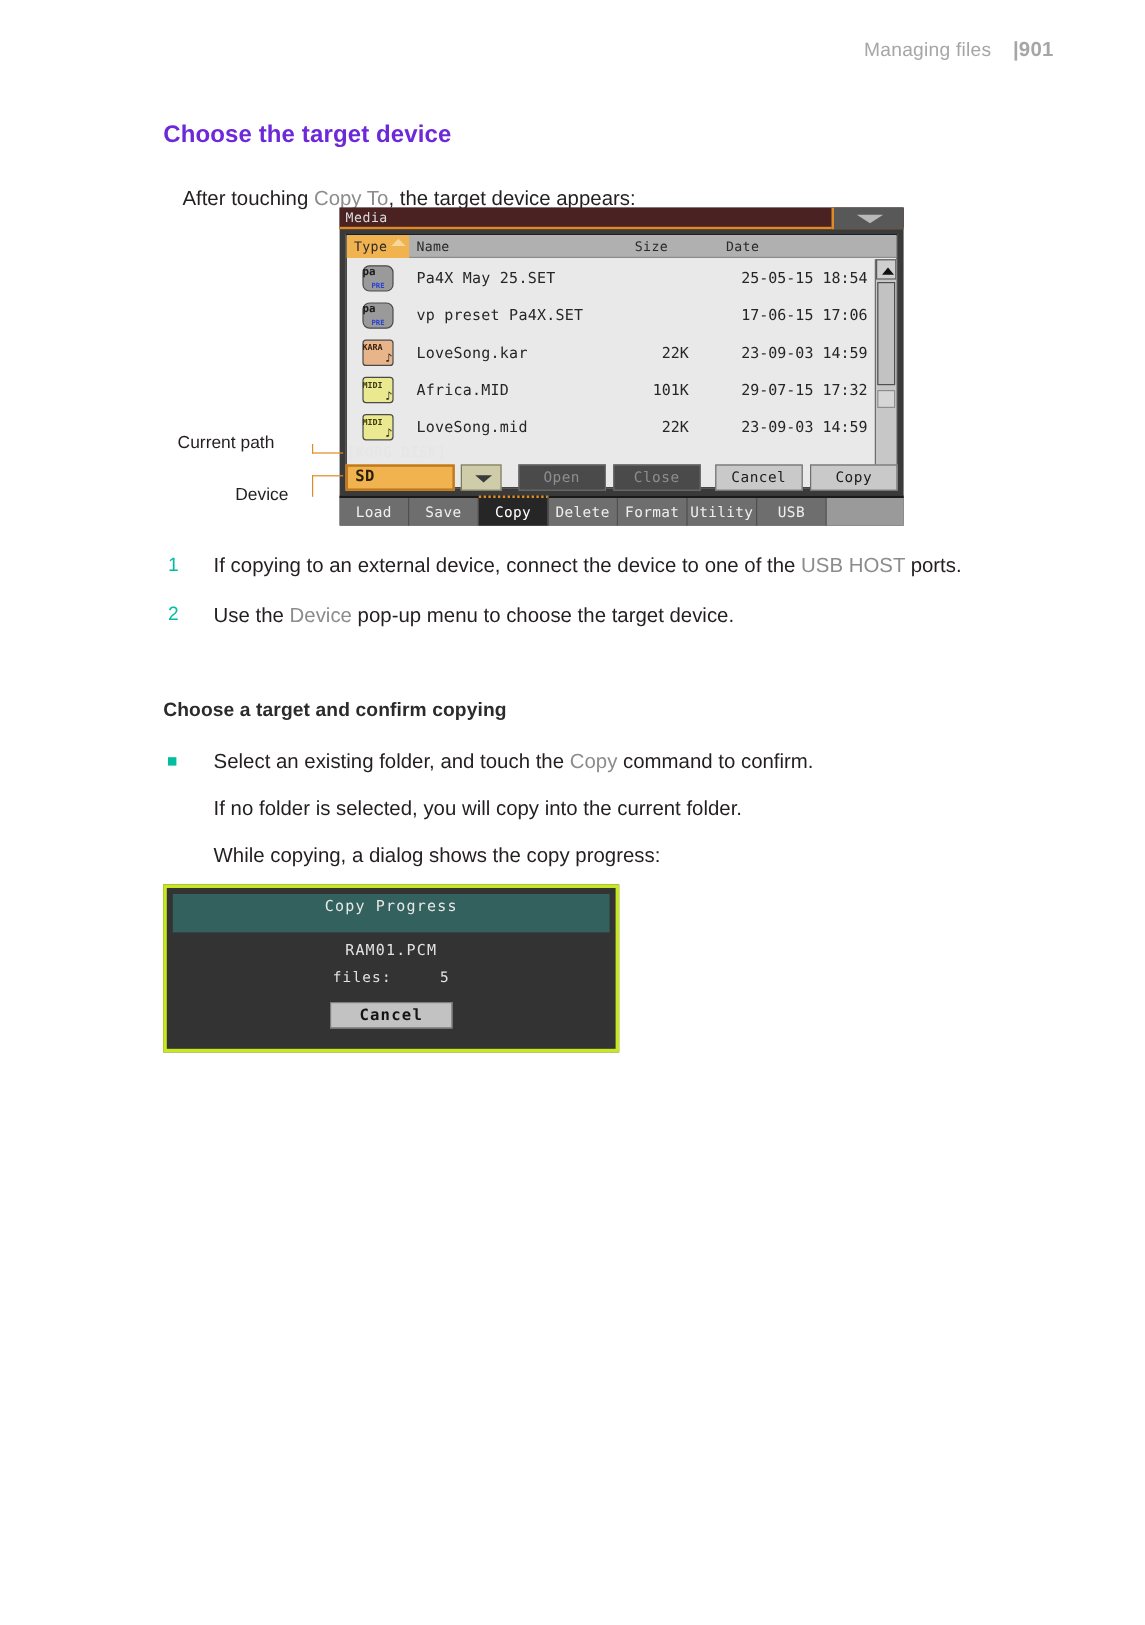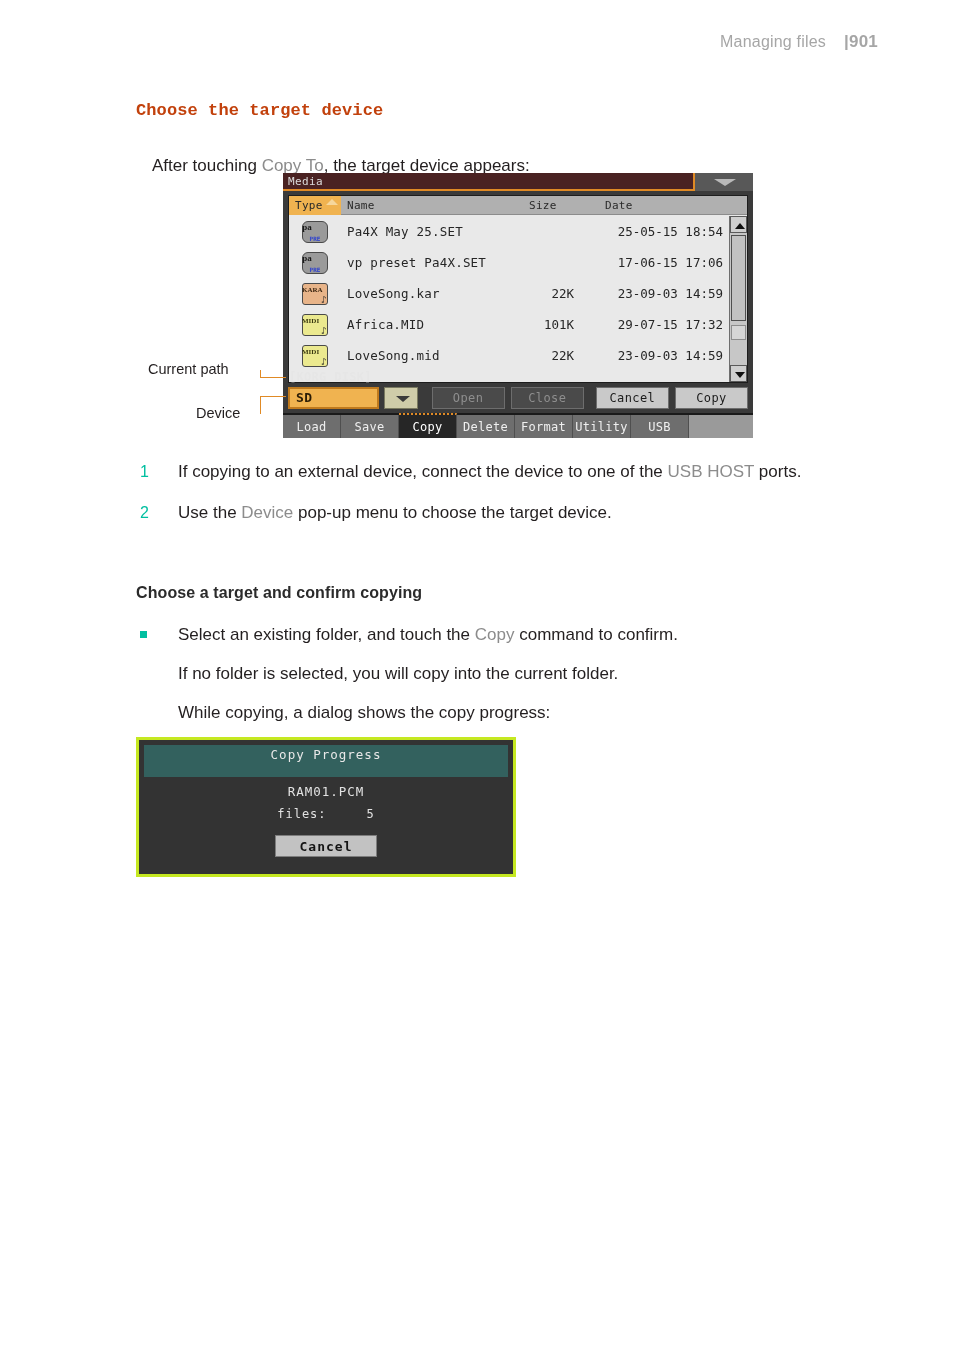--- a/index.html
+++ b/index.html
@@ -18,22 +18,22 @@
     position:absolute; top:32px; right:76px;
     display:flex; align-items:baseline; gap:18px;
     font-size:16px; color:#a6a6a6; letter-spacing:.2px;
   }
   .page-header .pg{ color:#a6a6a6; font-weight:bold; font-size:17px; }
 
   
   .content{ position:absolute; left:136px; top:0; width:760px; }
 
   h2.sec-title{
-    font-size:17px; font-weight:bold; color:#c2410c;
-    margin:0; position:absolute; left:0; top:101px; letter-spacing:.1px;font-family:Liberation Mono, monospace;
+    font-size:20px; font-weight:bold; color:#6d28d9;
+    margin:0; position:absolute; left:0; top:101px; letter-spacing:.1px;
   }
   p.intro{
     font-size:17px; color:#231f20; margin:16px;
     position:absolute; left:0; top:140px;
   }
   .kw{ color:#8c8c8c; }
 
   
   .screen{
     position:absolute; left:283px; top:173px;
@@ -52,21 +52,21 @@
   .scr-title .menu-tab{
     position:absolute; right:0; top:0; width:60px; height:18px;
     background:#585858; border-left:2px solid #e08a25;
   }
   .scr-title .menu-tab:after{
     content:""; position:absolute; left:19px; top:6px;
     border-left:11px solid transparent; border-right:11px solid transparent;
     border-top:7px solid #b9b9b9;
   }
 
-  .list-wrap{ position:relative; margin:4px 5px 0 5px; height:188px; background:#e9e9e9; border:1px solid #1d1d1d;}
+  .list-wrap{ position:relative; margin:4px 5px 0 5px; height:212px; background:#e9e9e9; border:1px solid #1d1d1d;}
   .col-head{
     display:flex; height:19px; background:#b0b0b0; align-items:center;
     font-size:11px; color:#2a2a2a; border-bottom:1px solid #8c8c8c;
   }
   .col-head .c{ padding-left:6px; letter-spacing:.3px;}
   .c-type{ width:52px; background:#f0b350; height:19px; line-height:19px; position:relative; }
   .c-type:after{
     content:""; position:absolute; right:3px; top:3px;
     border-left:6px solid transparent;border-right:6px solid transparent;
     border-bottom:6px solid #f6d79c;
@@ -79,21 +79,21 @@
   .row{ display:flex; align-items:center; height:31px; font-size:12.5px; color:#262626;}
   .row .icon-cell{ width:52px; display:flex; justify-content:center;}
   .row .nm{ flex:1; padding-left:6px; letter-spacing:.2px;}
   .row .sz{ width:76px; text-align:right; padding-right:7px;}
   .row .dt{ width:148px; text-align:right; padding-right:6px;}
 
   .fic{ width:26px; height:22px; position:relative; display:block; }
   .fic .body{ position:absolute; inset:0; border:1.5px solid #4a4a4a; border-radius:3px; }
   .fic .lbl{
     position:absolute; left:0; right:16px; top:1px; text-align:center;
-    font-size:8px; font-weight:bold; line-height:9px;font-family:Liberation Serif, serif;
+    font-size:8px; font-weight:bold; line-height:9px;
   }
   .fic .sub{
     position:absolute; left:0; right:0; bottom:1px; text-align:center;
     font-size:6px; font-weight:bold; line-height:7px; color:#2b3fd0;
   }
   .fic.pa .body{ background:#9a9a9a; border-radius:6px;}
   .fic.pa .lbl{ color:#1a1a1a; top:2px; font-size:9px;}
   .fic.kar .body{ background:#e8b489; }
   .fic.kar .lbl{ color:#3a2410; font-size:7px; top:3px;}
   .fic.midi .body{ background:#ebe98f; }

